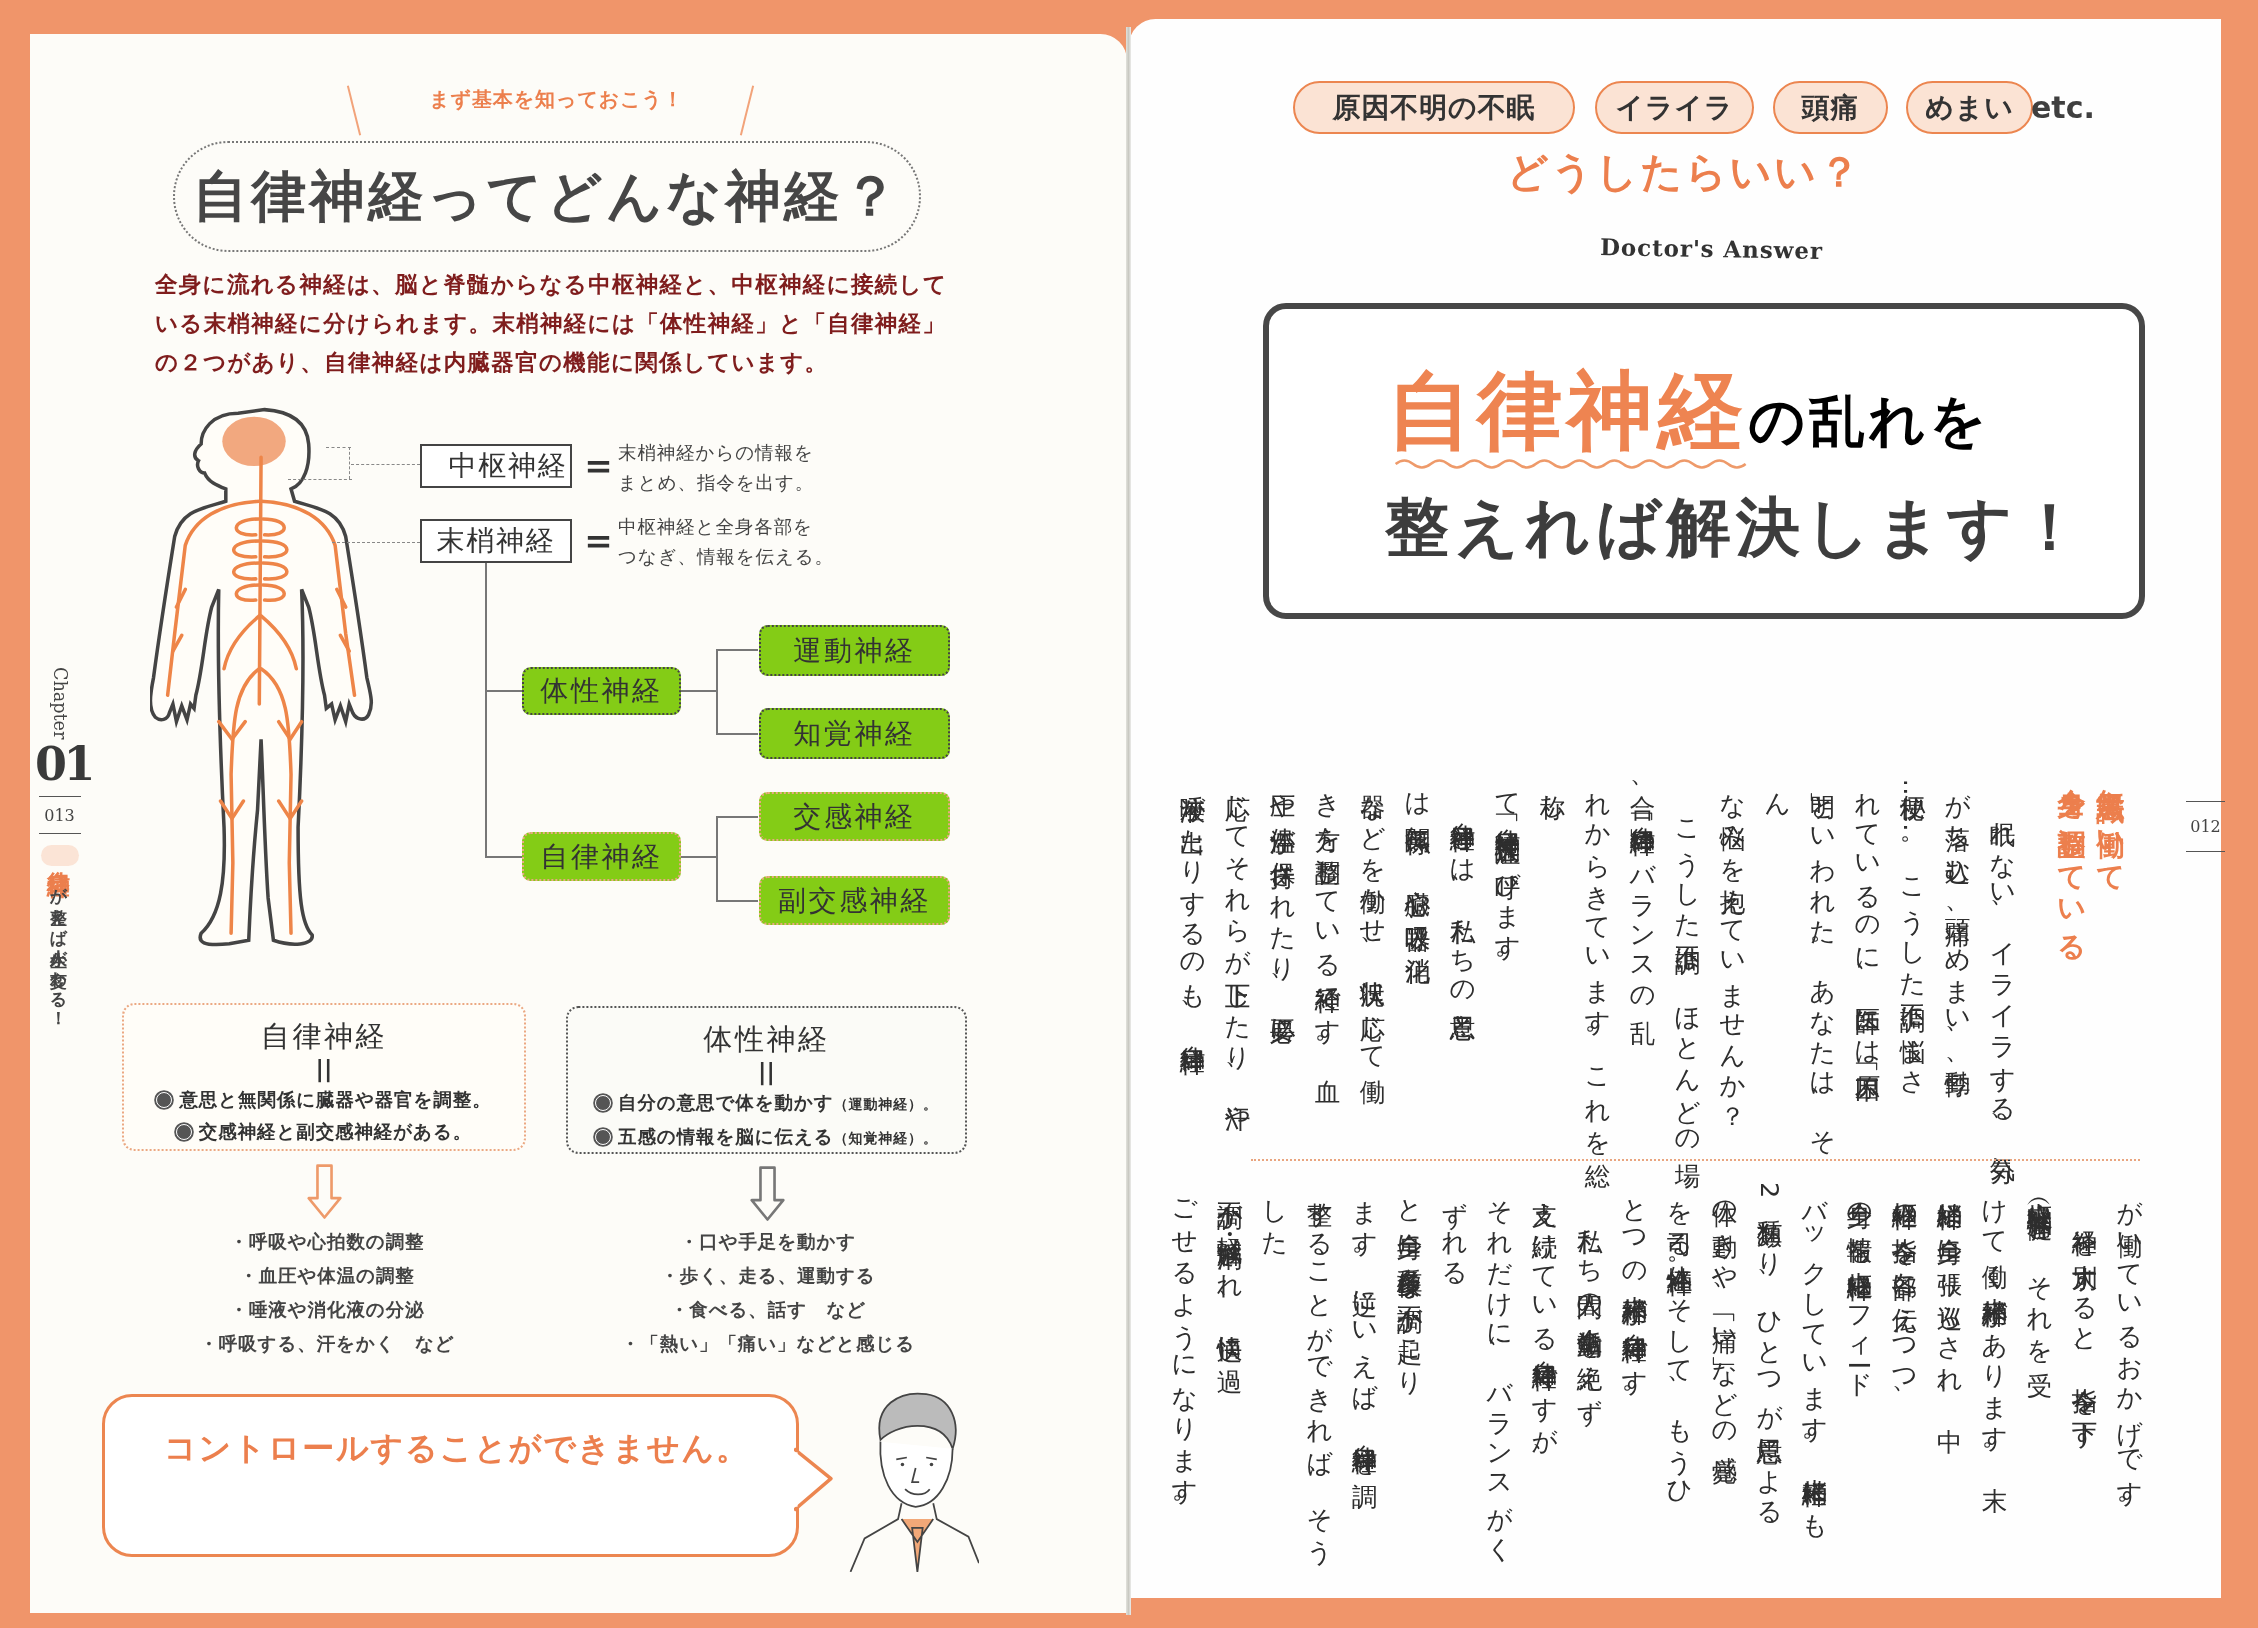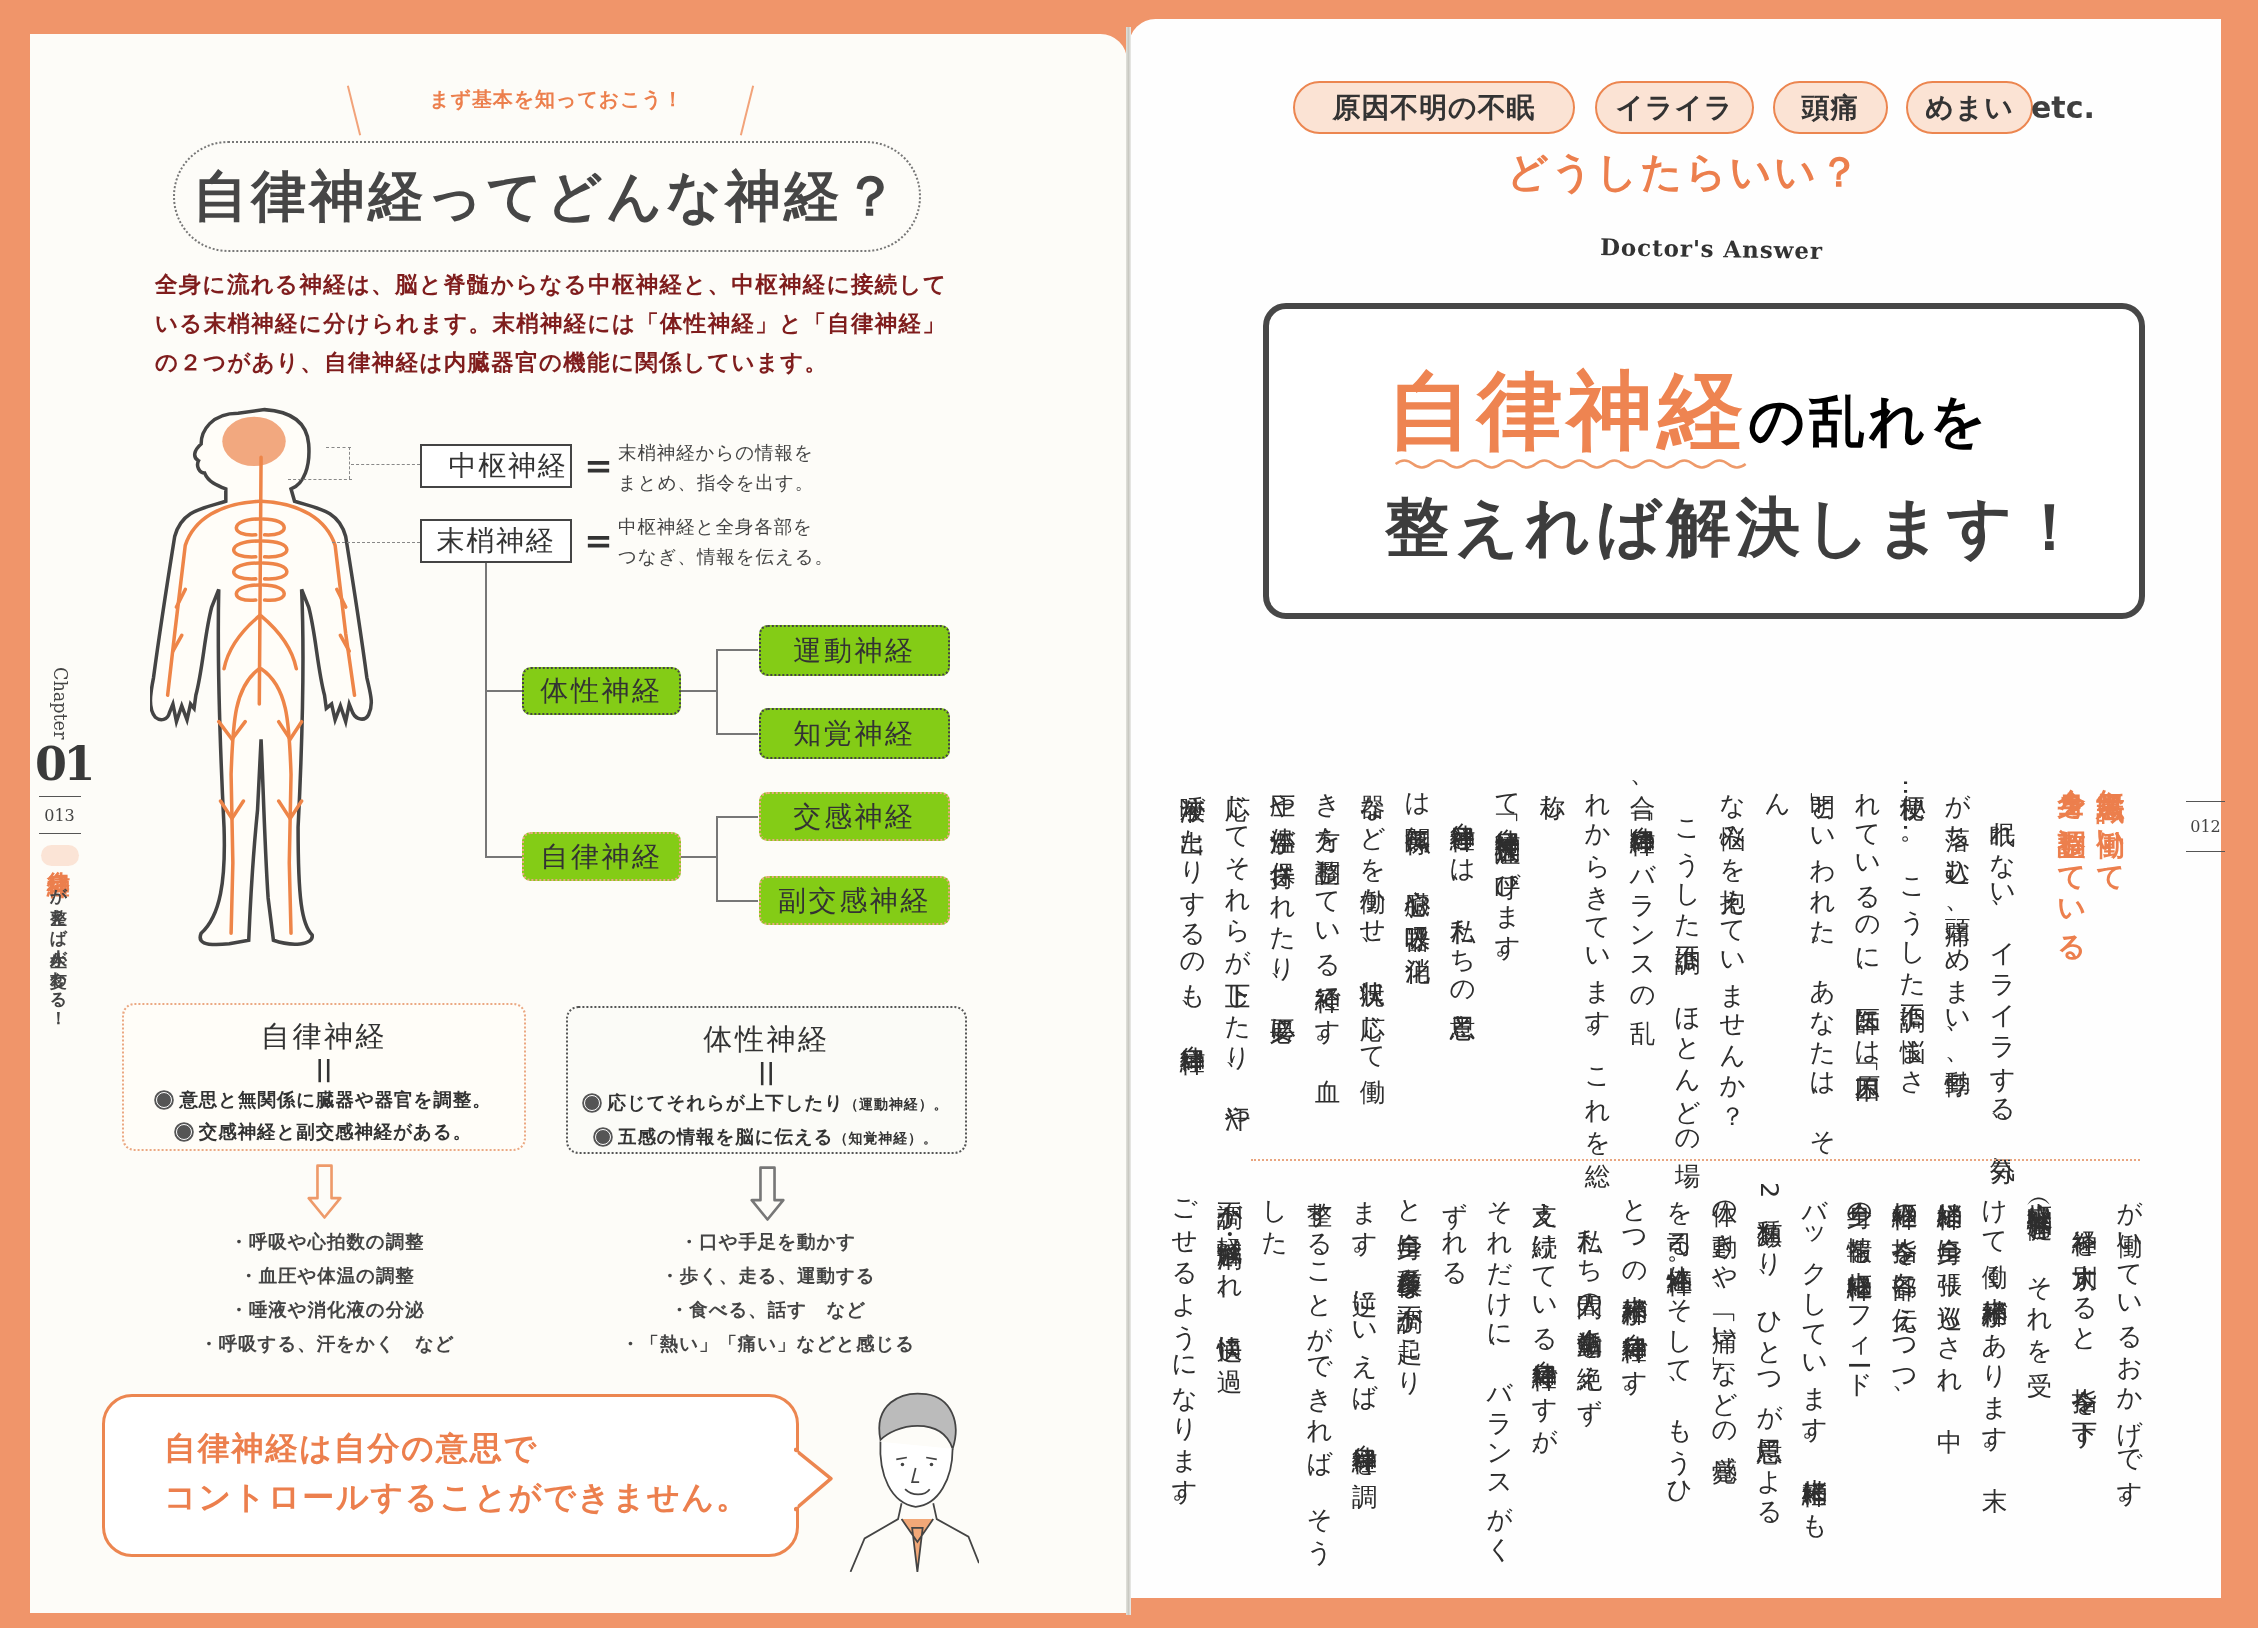--- a/index.html
+++ b/index.html
@@ -126,21 +126,21 @@
 
 <div class="abs sum orange" style="left:122px;top:1003px;width:404px;height:148px;">
   <div class="h">自律神経</div>
   <div class="eqv">||</div>
   <div class="b"><span class="dot-ic"></span><span>意思と無関係に臓器や器官を調整。</span></div>
   <div class="b" style="line-height:30px;"><span class="dot-ic"></span><span>交感神経と副交感神経がある。</span></div>
 </div>
 <div class="abs sum" style="left:566px;top:1006px;width:401px;height:148px;">
   <div class="h">体性神経</div>
   <div class="eqv">||</div>
-  <div class="b"><span class="dot-ic"></span><span>応じてそれらが上下したり</span><span class="sm">（運動神経）。</span></div>
+  <div class="b"><span class="dot-ic"></span><span>自分の意思で体を動かす</span><span class="sm">（運動神経）。</span></div>
   <div class="b" style="line-height:30px;"><span class="dot-ic"></span><span>五感の情報を脳に伝える</span><span class="sm">（知覚神経）。</span></div>
 </div>
 
 <svg class="abs" style="left:305px;top:1163px;" width="39" height="58" viewBox="0 0 44 66">
   <path d="M14,3 L30,3 L30,40 L40,40 L22,62 L4,40 L14,40 Z" fill="none" stroke="#ee9a6a" stroke-width="3" stroke-linejoin="round"></path>
 </svg>
 <svg class="abs" style="left:748px;top:1165px;" width="39" height="58" viewBox="0 0 44 66">
   <path d="M14,3 L30,3 L30,40 L40,40 L22,62 L4,40 L14,40 Z" fill="none" stroke="#777" stroke-width="3" stroke-linejoin="round"></path>
 </svg>
 
@@ -156,21 +156,20 @@
   <div>・食べる、話す　など</div>
   <div>・「熱い」「痛い」などと感じる</div>
 </div>
 
 <div class="abs bubble"></div>
 <svg class="abs" style="left:794px;top:1447px;" width="44" height="65" viewBox="0 0 50 74">
   <path d="M0,2 L42,36 L0,72" fill="#fff" stroke="#ec8650" stroke-width="4" stroke-linejoin="round"></path>
   <rect x="0" y="6" width="4" height="62" fill="#fff"></rect>
 </svg>
 <div class="abs bubble-text">
-  <div>自律神経は自分の意思で</div>
   <div>コントロールすることができません。</div>
 </div>
 
 <svg class="abs" style="left:847px;top:1387px;" width="132" height="185" viewBox="0 0 150 210">
   <path d="M38,60 C30,20 60,4 90,8 C118,12 130,40 120,70 C114,52 100,44 80,44 C62,44 46,52 38,60 Z" fill="#bbb" stroke="#444" stroke-width="2"></path>
   <path d="M38,62 C36,100 50,132 78,136 C104,134 120,104 120,70" fill="#fff" stroke="#444" stroke-width="2"></path>
   <path d="M56,82 L68,80 M90,80 L102,82" stroke="#444" stroke-width="2"></path>
   <circle cx="63" cy="88" r="2" fill="#444"></circle>
     <circle cx="96" cy="88" r="2" fill="#444"></circle>
   <path d="M78,92 L74,108 L82,108" fill="none" stroke="#444" stroke-width="2"></path>

